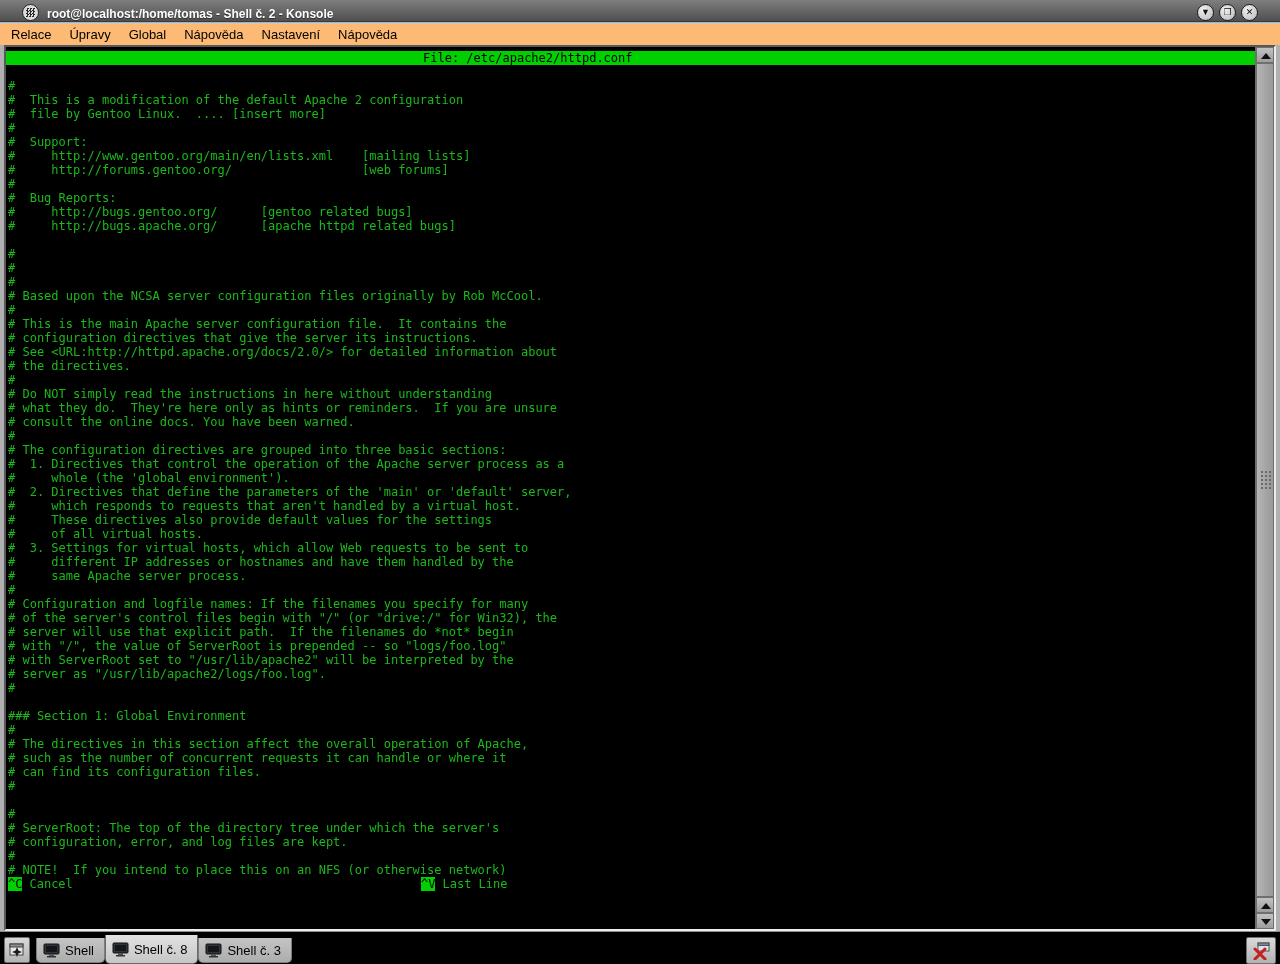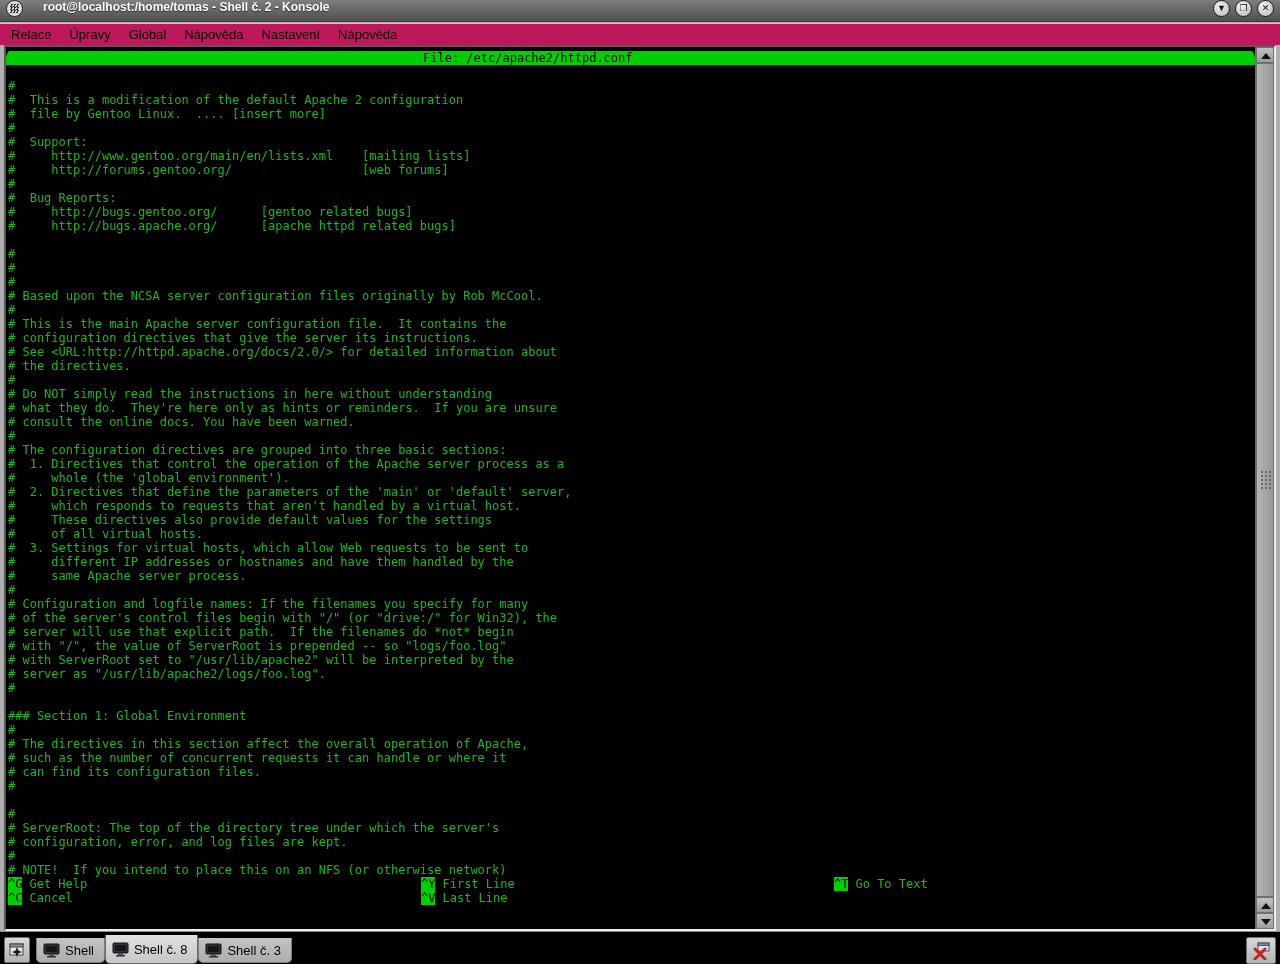--- a/index.html
+++ b/index.html
@@ -7,21 +7,21 @@
   .window {
     position:relative; width:1280px; height:964px;
     background:#b0b0b0; font-family:"Liberation Sans", sans-serif;
     outline:1px solid #2e2e2e;
   }
   
   .titlebar {
     position:absolute; top:0; left:0; right:0; height:22px;
     background:linear-gradient(#7e7e7e,#4f4f4f);
     border-bottom:1px solid #3a3a3a;
-    display:flex; align-items:flex-start; padding:0 6px;gap:12px;
+    display:flex; align-items:flex-end; padding:0 22px;
   }
   .tb-icon {
     width:17px; height:17px; border-radius:50%;
     background:#dcdcdc; border:1px solid #222;
     display:flex; align-items:center; justify-content:center; flex:0 0 auto;
   }
   .tb-icon .pat {
     width:9px; height:9px;
     background:repeating-conic-gradient(#2a2a2a 0% 25%, #dcdcdc 0% 50%);
     background-size:3px 3px;
@@ -32,37 +32,37 @@
   .tb-btn {
     width:17px; height:17px; border-radius:50%;
     background:radial-gradient(circle at 35% 30%, #efefef, #b9b9b9);
     border:1px solid #1e1e1e; color:#111;
     display:flex; align-items:center; justify-content:center;
     font-size:9px; line-height:1; cursor:default;
   }
   
   .menubar {
     position:absolute; top:23px; left:0; right:0; height:22px;
-    background:#be185d; border-top:1px solid #c9c9c9;
+    background:#fdba74; border-top:1px solid #c9c9c9;
     display:flex; align-items:center; padding:0 2px;
     font-size:13px; color:#000;
   }
   .menu-item { padding:2px 9px; white-space:nowrap; }
   
   .frame {
     position:absolute; top:45px; left:4px; right:4px; bottom:33px;
     border-top:2px solid #585858; border-left:2px solid #585858;
     border-right:2px solid #ececec; border-bottom:2px solid #ececec;
     background:#000; display:flex;
   }
   .screen {
     flex:1; background:#000; overflow:hidden; position:relative;
     padding:4px 0 0 2px;
     font-family:"DejaVu Sans Mono", monospace;
-    font-size:12px; line-height:14px; color:#1cb81c;border-radius:12px;
+    font-size:12px; line-height:14px; color:#1cb81c;
   }
   .trow { position:relative; height:14px; white-space:pre; }
   .gbar { background:#00cf00; color:#000; margin-left:-2px; padding-left:2px; width:calc(100% + 2px); }
   .nano-header .nh-left { margin-left:14px; }
   .nano-header .nh-file { position:absolute; left:417px; top:0; }
   .buffer { white-space:pre; color:#1cb81c; }
   .statusbar span.prompt { }
   .statusbar .cursor { display:inline-block; width:7px; height:12px; background:#000; margin-left:6px; vertical-align:-2px; }
   .sc { position:absolute; top:0; white-space:pre; }
   .sc .key { background:#00cf00; color:#000; }
@@ -200,25 +200,20 @@
 #
 
 #
 # ServerRoot: The top of the directory tree under which the server's
 # configuration, error, and log files are kept.
 #
 # NOTE!  If you intend to place this on an NFS (or otherwise network)</pre>
 
 
       <div class="trow">
-        <span class="sc" style="left:0"><span class="key">^G</span><span class="lbl">Get Help</span></span>
-        <span class="sc" style="left:413px"><span class="key">^Y</span><span class="lbl">First Line</span></span>
-        <span class="sc" style="left:826px"><span class="key">^T</span><span class="lbl">Go To Text</span></span>
-      </div>
-      <div class="trow">
         <span class="sc" style="left:0"><span class="key">^C</span><span class="lbl">Cancel</span></span>
         <span class="sc" style="left:413px"><span class="key">^V</span><span class="lbl">Last Line</span></span>
       </div>
     </div>
 
     <div class="scrollbar">
       <div class="sb-btn">
           <div class="tri-up"></div>
         </div>
       <div class="sb-track">

